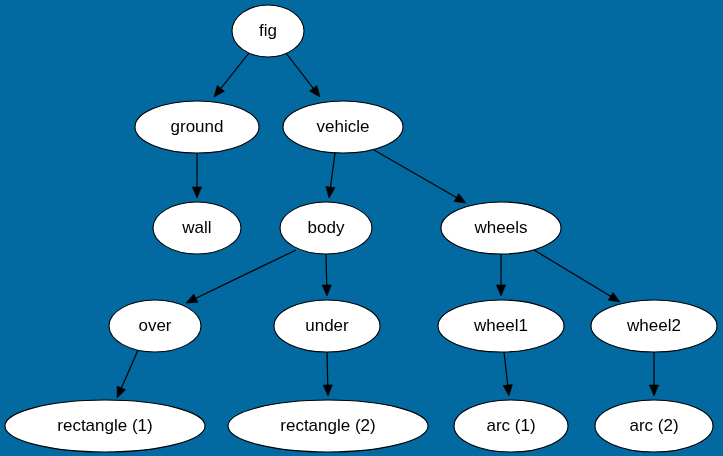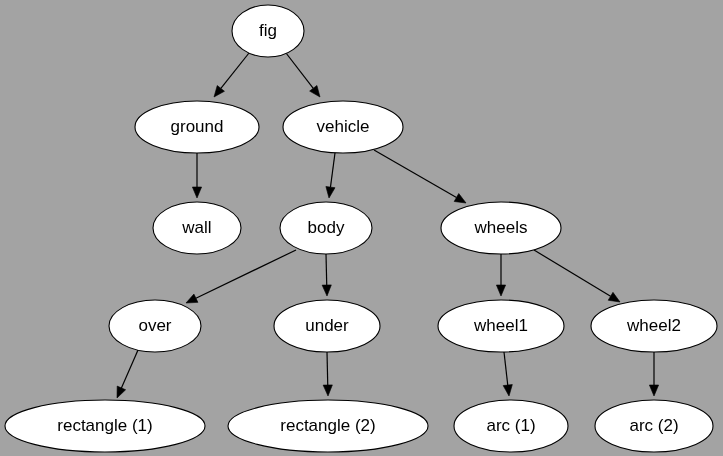--- a/index.html
+++ b/index.html
@@ -7,21 +7,21 @@
     padding: 0;
     background: #ffffff;
   }
   body {
     font-family: "Liberation Sans", sans-serif;
   }
   #graph-canvas {
     position: relative;
     width: 723px;
     height: 456px;
-    background: #a3a3a3;
+    background: #0369a1;
     overflow: hidden;
   }
   #graph-svg {
     position: absolute;
     top: 0;
     left: 0;
     width: 723px;
     height: 456px;
     display: block;
   }

